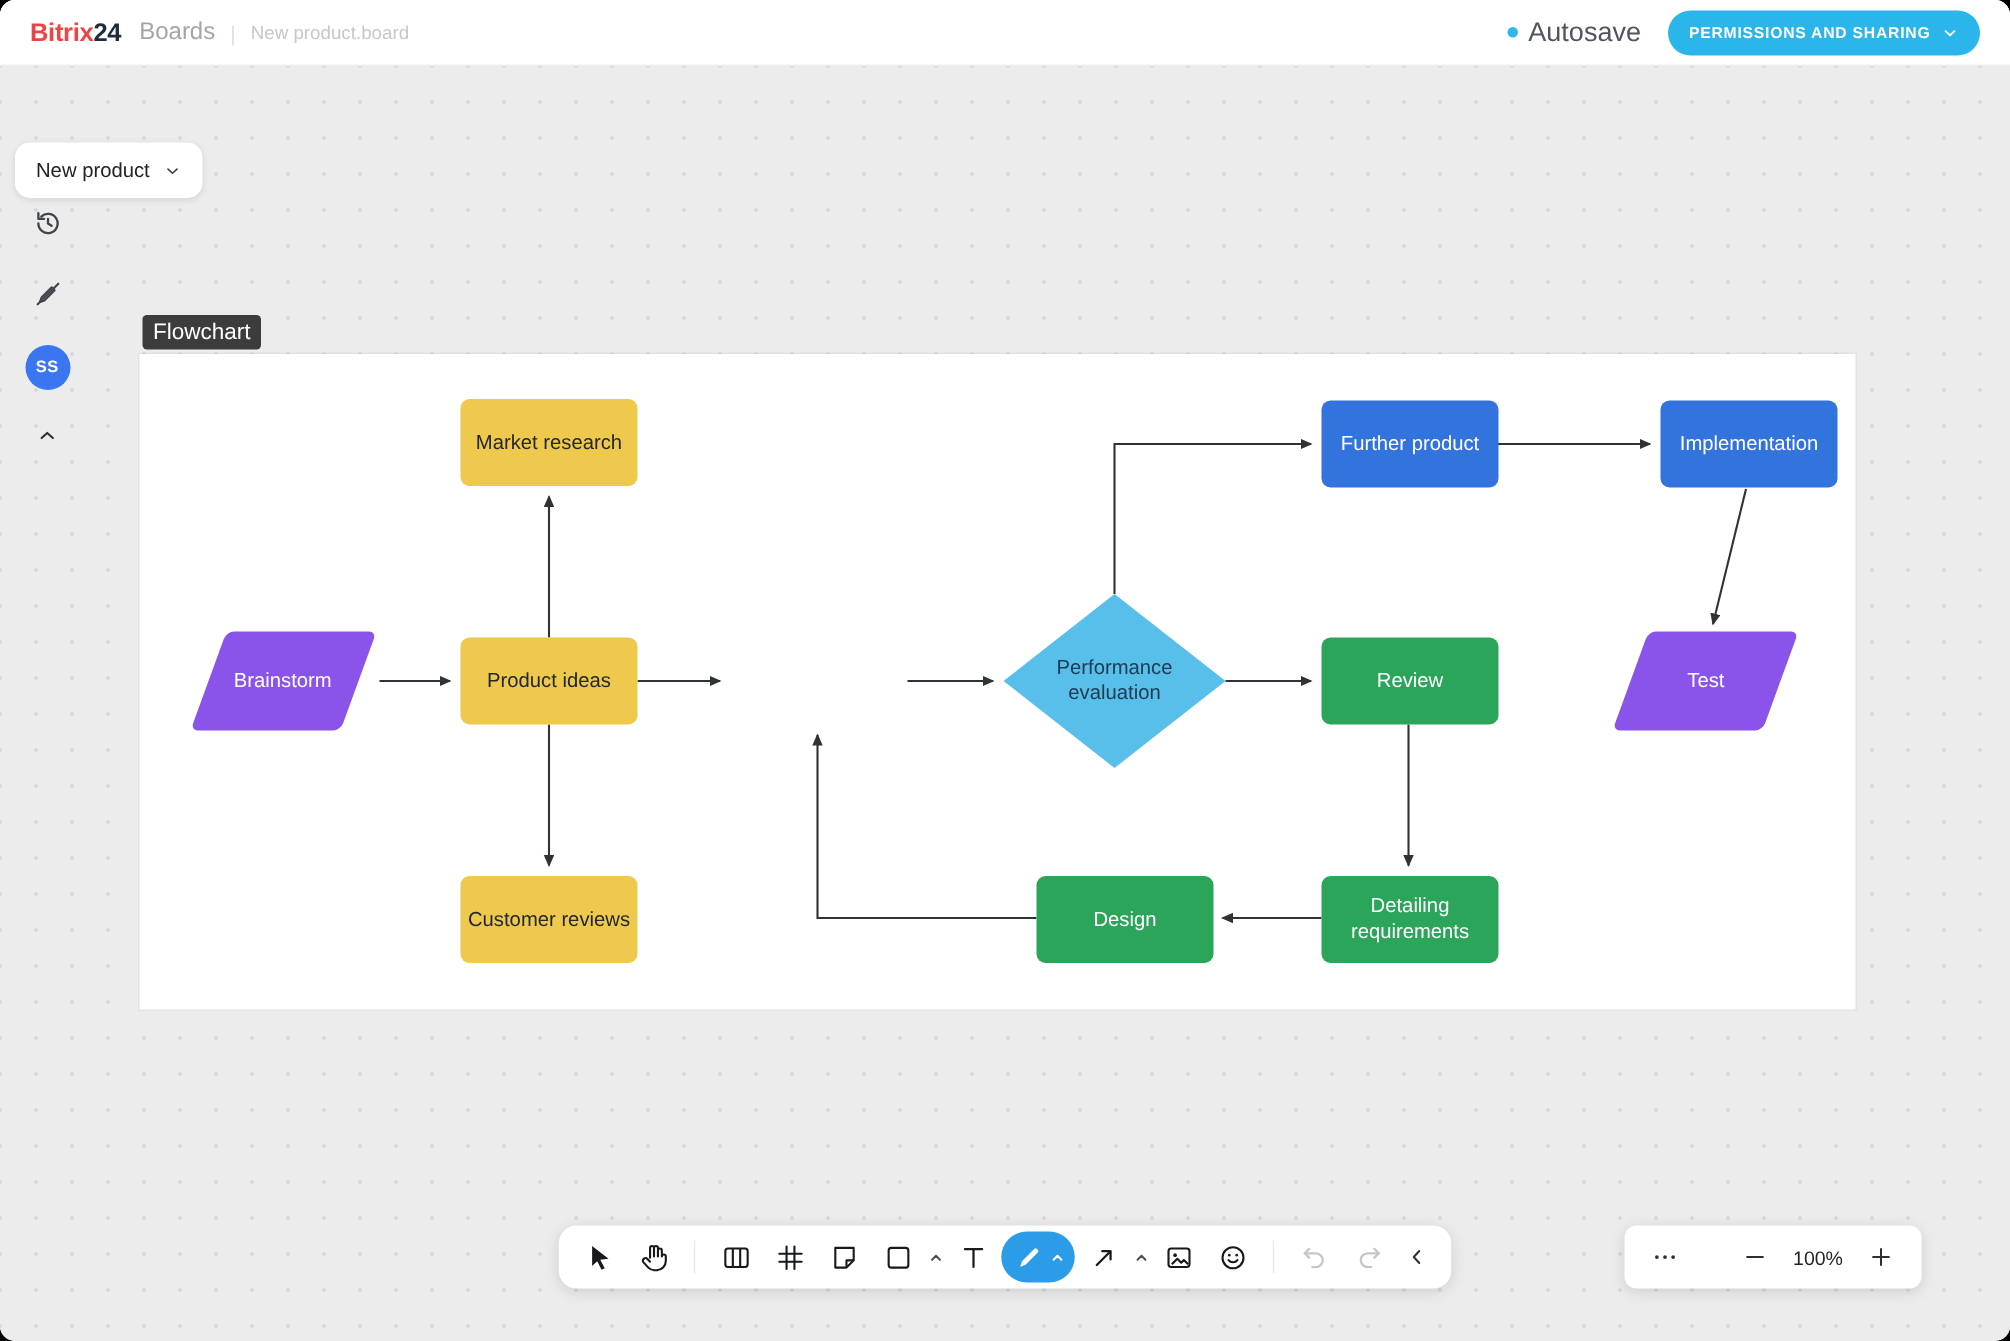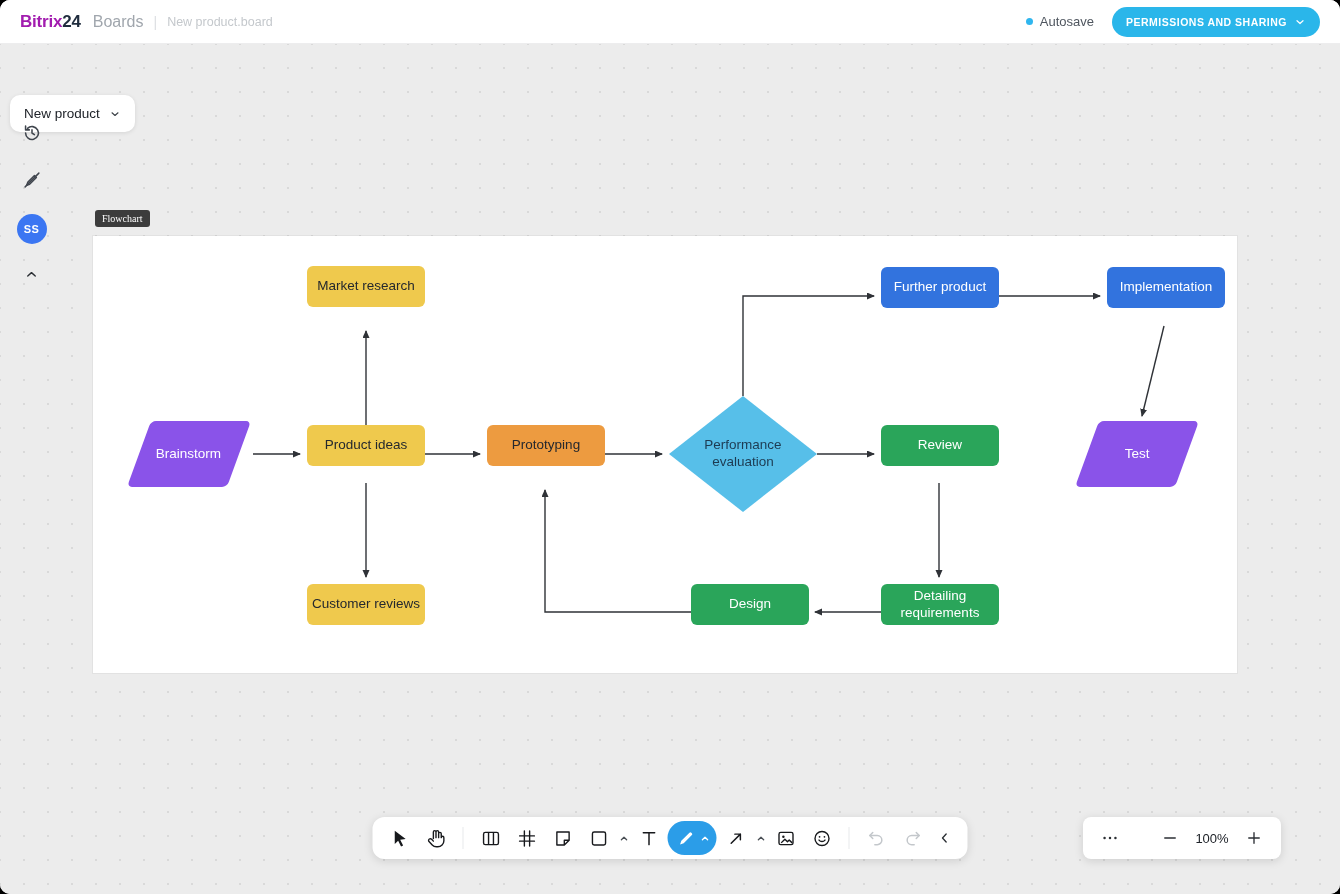--- a/index.html
+++ b/index.html
@@ -10,57 +10,57 @@
   .canvas { position:absolute; inset:0; background-color:#ececec;
     background-image: radial-gradient(circle, #d9d9d9 1.1px, transparent 1.1px);
     background-size:24px 24px; background-position:12px 56px; z-index:0; }
 
   
   .topbar { position:absolute; top:0; left:0; right:0; height:44px; background:#fff;
     border-bottom:1px solid #ededee; display:flex; align-items:center; justify-content:space-between;
     padding:0 20px; z-index:10; }
   .topbar-left { display:flex; align-items:center; gap:10px; }
   .logo { font-size:17px; font-weight:bold; letter-spacing:-0.2px; }
-  .logo .bitrix { color:#a21caf; }
+  .logo .bitrix { color:#ef4444; }
   .logo .two4 { color:#1f2c3d; }
   .boards { font-size:16px; color:#a0a6ad; font-weight:500; margin-left:2px; }
   .tb-sep { color:#dcdee1; font-size:14px; }
   .doc-name { font-size:12.5px; color:#c4c8cc; }
   .topbar-right { display:flex; align-items:center; gap:18px; }
-  .autosave { display:flex; align-items:center; gap:7px; font-size:13px; color:#4f565f; }
+  .autosave { display:flex; align-items:center; gap:7px; font-size:18px; color:#4f565f; }
   .autosave-dot { width:7px; height:7px; border-radius:50%; background:#2fb6ef; }
   .perm-btn { display:flex; align-items:center; gap:7px; background:#2ab6ea; color:#fff;
     border:none; border-radius:17px; height:30px; padding:0 14px; font-size:10.5px; font-weight:bold;
     letter-spacing:0.5px; cursor:pointer; font-family:inherit; }
 
   
   .board-select { position:absolute; left:10px; top:59px; height:37px; background:#fff; z-index:6;
     border-radius:10px; box-shadow:0 1px 4px rgba(0,0,0,0.10); display:flex; align-items:center;
     gap:9px; padding:0 14px; font-size:13.5px; color:#20242a; cursor:pointer;margin-top:36px; }
 
   
-  .left-rail { position:absolute; left:16px; top:120px; width:31px; display:flex; flex-direction:column;
+  .left-rail { position:absolute; left:16px; top:136px; width:31px; display:flex; flex-direction:column;
     align-items:center; gap:21px; z-index:6; }
   .rail-btn { background:none; border:none; cursor:pointer; display:flex; align-items:center; justify-content:center; padding:2px; }
   .avatar { width:30px; height:30px; border-radius:50%; background:#3b76f2; color:#fff; font-size:11px;
     font-weight:bold; display:flex; align-items:center; justify-content:center; letter-spacing:0.3px; }
 
   
-  .flow-tag { position:absolute; left:95px; top:210px; background:#3c3c3c; color:#fff; font-size:10px;
-    padding:3px 7px; border-radius:3px; z-index:4;font-family:Liberation Serif, serif; }
+  .flow-tag { position:absolute; left:95px; top:210px; background:#3c3c3c; color:#fff; font-size:15px;
+    padding:3px 7px; border-radius:3px; z-index:4; }
 
   
   .whiteboard { position:absolute; left:93px; top:236px; width:1144px; height:437px; background:#fff;
     box-shadow:0 0 0 1px rgba(0,0,0,0.04); z-index:1; }
 
   .edges { position:absolute; left:0; top:0; width:1340px; height:894px; z-index:2; pointer-events:none; }
 
   .node { position:absolute; display:flex; align-items:center; justify-content:center; text-align:center;
     font-size:13.5px; line-height:1.25; border-radius:6px; z-index:3; cursor:pointer; }
-  .rect { width:118px; height:41px; padding:4px; }
+  .rect { width:118px; height:58px; padding:4px; }
   .para { width:100px; height:66px; transform:skewX(-20deg); border-radius:5px; }
   .para > span { transform:skewX(20deg); }
   .diamond { left:669px; top:396px; width:148px; height:116px; border-radius:0;
     clip-path:polygon(50% 0, 100% 50%, 50% 100%, 0 50%); }
   .diamond > span { width:110px; }
 
   
   .toolbar { position:absolute; left:50%; transform:translateX(-50%); bottom:35px; height:42px;
     background:#fff; border-radius:12px; box-shadow:0 2px 10px rgba(0,0,0,0.13); display:flex;
     align-items:center; padding:0 10px; gap:2px; z-index:10; }
@@ -176,23 +176,20 @@
     </div>
   <div class="node rect" style="left: 307px; top: 266px; background: rgb(239, 201, 77); color: rgb(36, 40, 46);">
       <span>Market research</span>
     </div>
   <div class="node rect" style="left: 307px; top: 425px; background: rgb(239, 201, 77); color: rgb(36, 40, 46);">
       <span>Product ideas</span>
     </div>
   <div class="node rect" style="left: 307px; top: 584px; background: rgb(239, 201, 77); color: rgb(36, 40, 46);">
       <span>Customer reviews</span>
     </div>
-  <div class="node rect" style="left: 487px; top: 425px; background: rgb(237, 155, 64); color: rgb(36, 40, 46);">
-      <span>Prototyping</span>
-    </div>
   <div class="node diamond" style="background: rgb(87, 191, 233); color: rgb(29, 59, 82);">
       <span>Performance evaluation</span>
     </div>
   <div class="node rect" style="left: 881px; top: 267px; background: rgb(50, 115, 222); color: rgb(255, 255, 255);">
       <span>Further product</span>
     </div>
   <div class="node rect" style="left: 1107px; top: 267px; background: rgb(50, 115, 222); color: rgb(255, 255, 255);">
       <span>Implementation</span>
     </div>
   <div class="node rect" style="left: 881px; top: 425px; background: rgb(42, 165, 90); color: rgb(255, 255, 255);">

